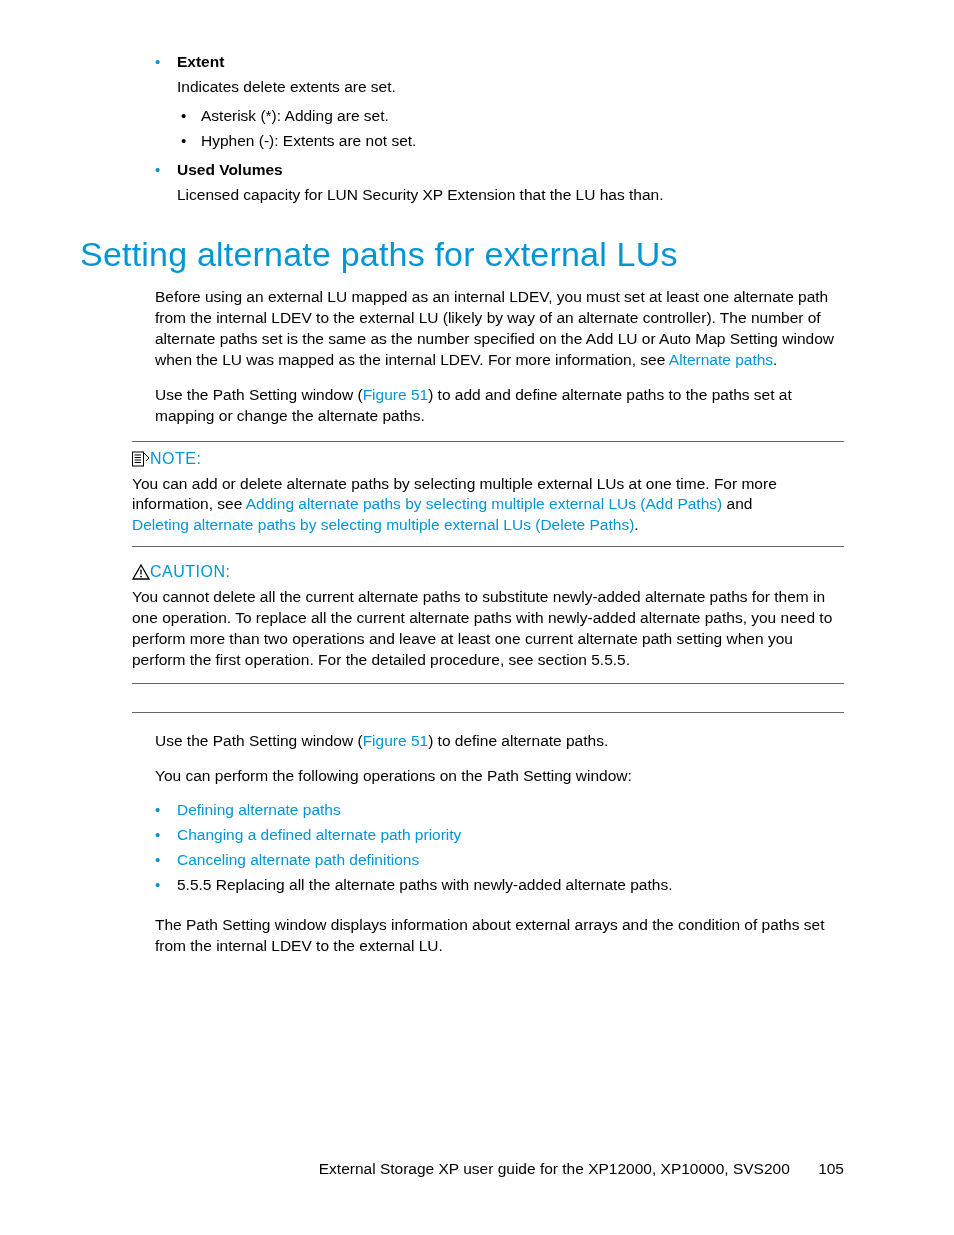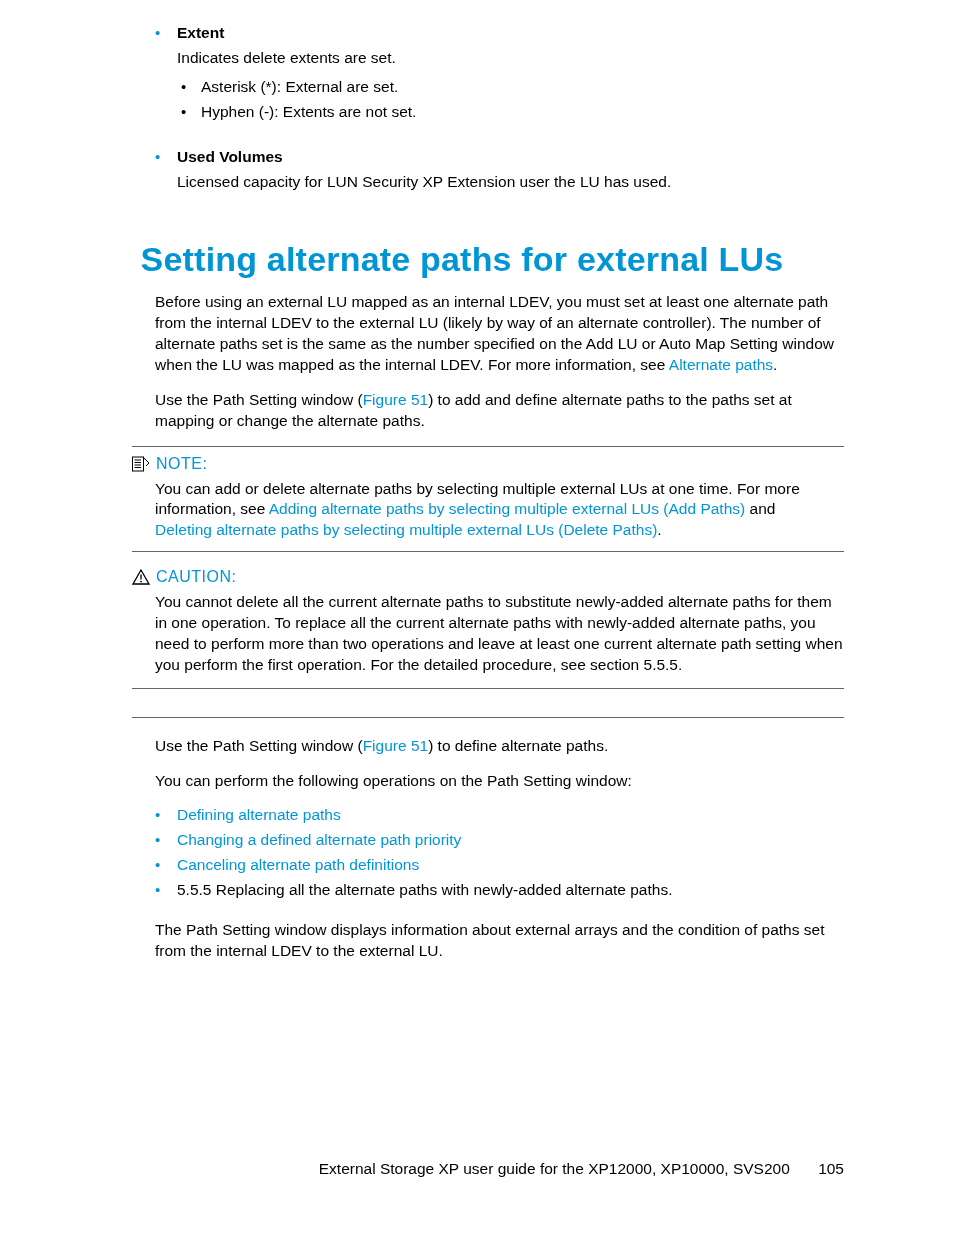--- a/index.html
+++ b/index.html
@@ -12,21 +12,21 @@
     color: #000;
     background: #fff;
     font-size: 15.5px;
     line-height: 1.35;
   }
   .page {
     position: relative;
     width: 954px;
     height: 1235px;
     box-sizing: border-box;
-    padding: 23px 110px 60px 80px;
+    padding: 52px 110px 60px 80px;
   }
   .top-list {
     margin-left: 75px;
   }
   .bullet-line {
     position: relative;
     padding-left: 22px;
     margin-bottom: 4px;
     font-size: 15.5px;
   }
@@ -47,26 +47,25 @@
   }
   .sub-list {
     margin-left: 22px;
   }
   .sub-list .bullet-line { padding-left: 24px; }
   .sub-list .bullet-line::before {
     color: #000;
     left: 4px;
   }
   h1 {
-    font-weight: 700;
+    font-weight: 400;
     font-size: 34px;
     color: #0096D6;
-    margin: 44px 0 10px 0;
+    margin: 26px 0 10px 0;
     letter-spacing: 0.2px;
-    text-align: center;
   }
   .body-block {
     margin-left: 75px;
   }
   .para {
     margin-bottom: 14px;
     font-size: 15.5px;
   }
   .link {
     color: #0096D6;
@@ -77,30 +76,29 @@
     margin: 14px 0 6px 0;
   }
   .rule.tight { margin: 10px 0 14px 0; }
   .callout {
     margin-left: 52px;
     margin-bottom: 0;
   }
   .callout-header {
     display: flex;
     align-items: center;
-    gap: 6px;
+    gap: 0;
     margin-bottom: 4px;
   }
   .callout-label {
     color: #0096D6;
     font-size: 16px;
     letter-spacing: 0.5px;
   }
   .callout-body {
-    margin-left: 23px;
     font-size: 15.5px;
   }
   .note-icon {
     width: 18px; height: 16px;
     display: inline-block;
     flex: none;
   }
   .ops-list {
     margin-left: 0;
     margin-bottom: 19px;
@@ -121,28 +119,28 @@
 <body>
 
 <div class="page">
 
   <div class="top-list">
     <div class="bullet-line">
       <span class="bold">Extent</span>
     </div>
     <div class="sub-desc">Indicates delete extents are set.</div>
     <div class="sub-list">
-      <div class="bullet-line black">Asterisk (*): External are set.</div>
+      <div class="bullet-line black">Asterisk (*): Adding are set.</div>
       <div class="bullet-line black">Hyphen (-): Extents are not set.</div>
     </div>
 
-    <div class="bullet-line" style="margin-top:24px">
+    <div class="bullet-line" style="margin-top:8px">
       <span class="bold">Used Volumes</span>
     </div>
-    <div class="sub-desc">Licensed capacity for LUN Security XP Extension user the LU has used.</div>
+    <div class="sub-desc">Licensed capacity for LUN Security XP Extension that the LU has than.</div>
   </div>
 
   <h1>Setting alternate paths for external LUs</h1>
 
   <div class="body-block">
     <div class="para">
       <span>Before using an external LU mapped as an internal LDEV, you must set at least one alternate path from the internal LDEV to the external LU (likely by way of an alternate controller). The number of alternate paths set is the same as the number specified on the Add LU or Auto Map Setting window when the LU was mapped as the internal LDEV. For more information, see </span><span class="link">Alternate paths</span><span>.</span>
     </div>
     <div class="para">
       <span>Use the Path Setting window (</span><span class="link">Figure 51</span><span>) to add and define alternate paths to the paths set at mapping or change the alternate paths.</span>

